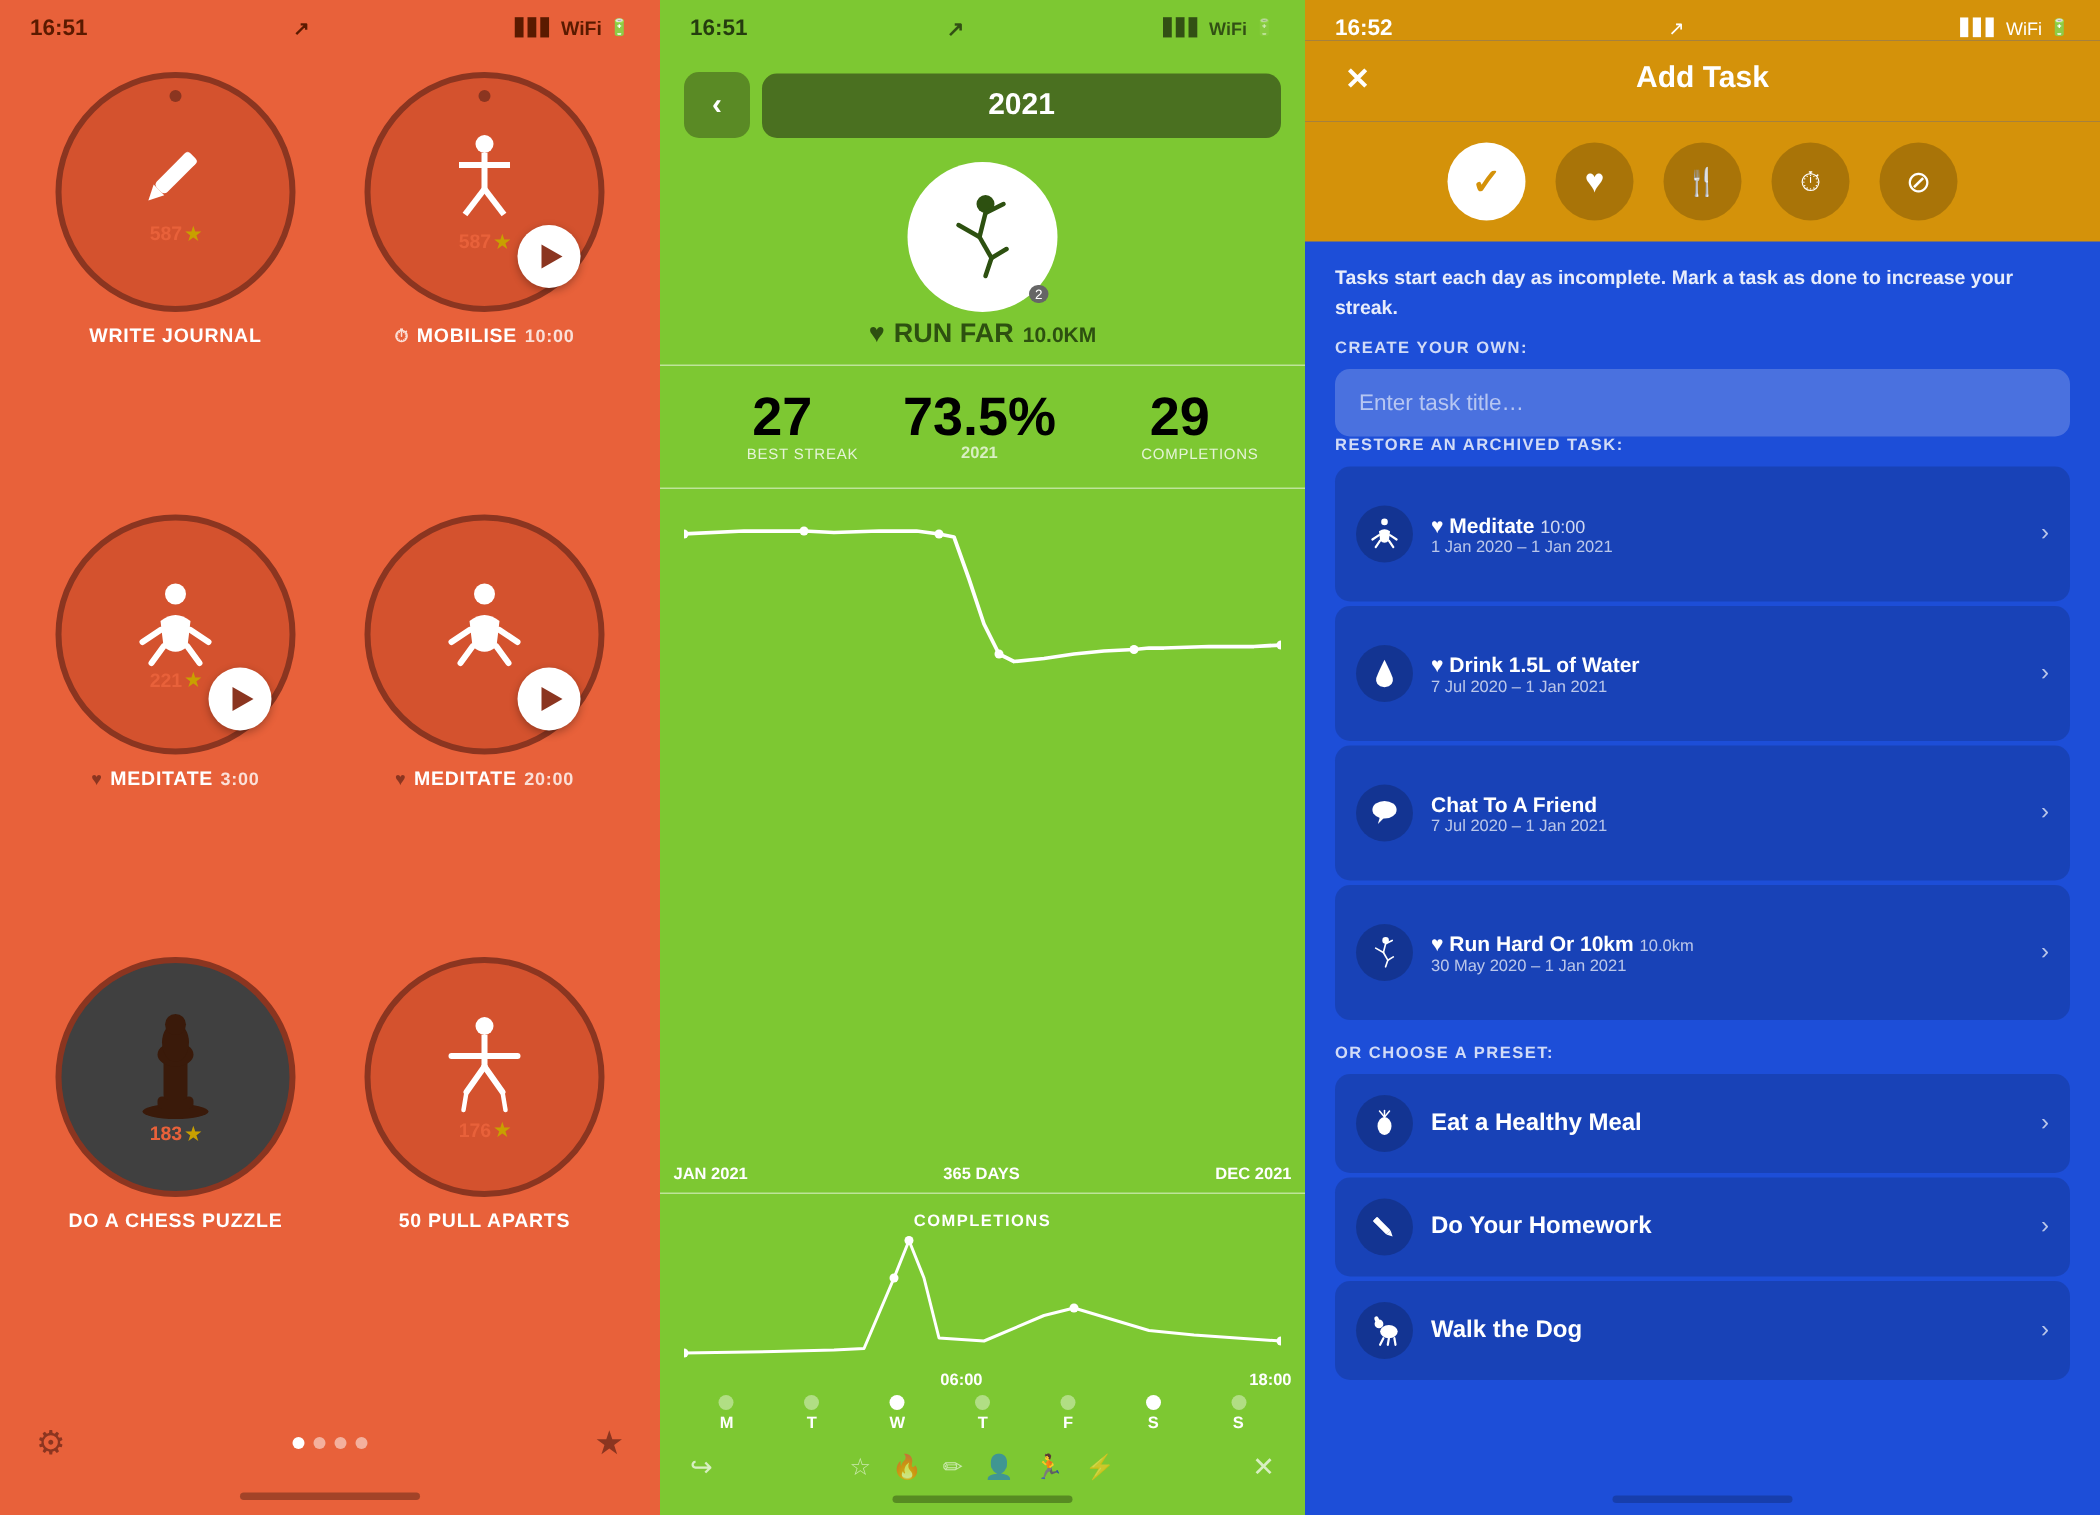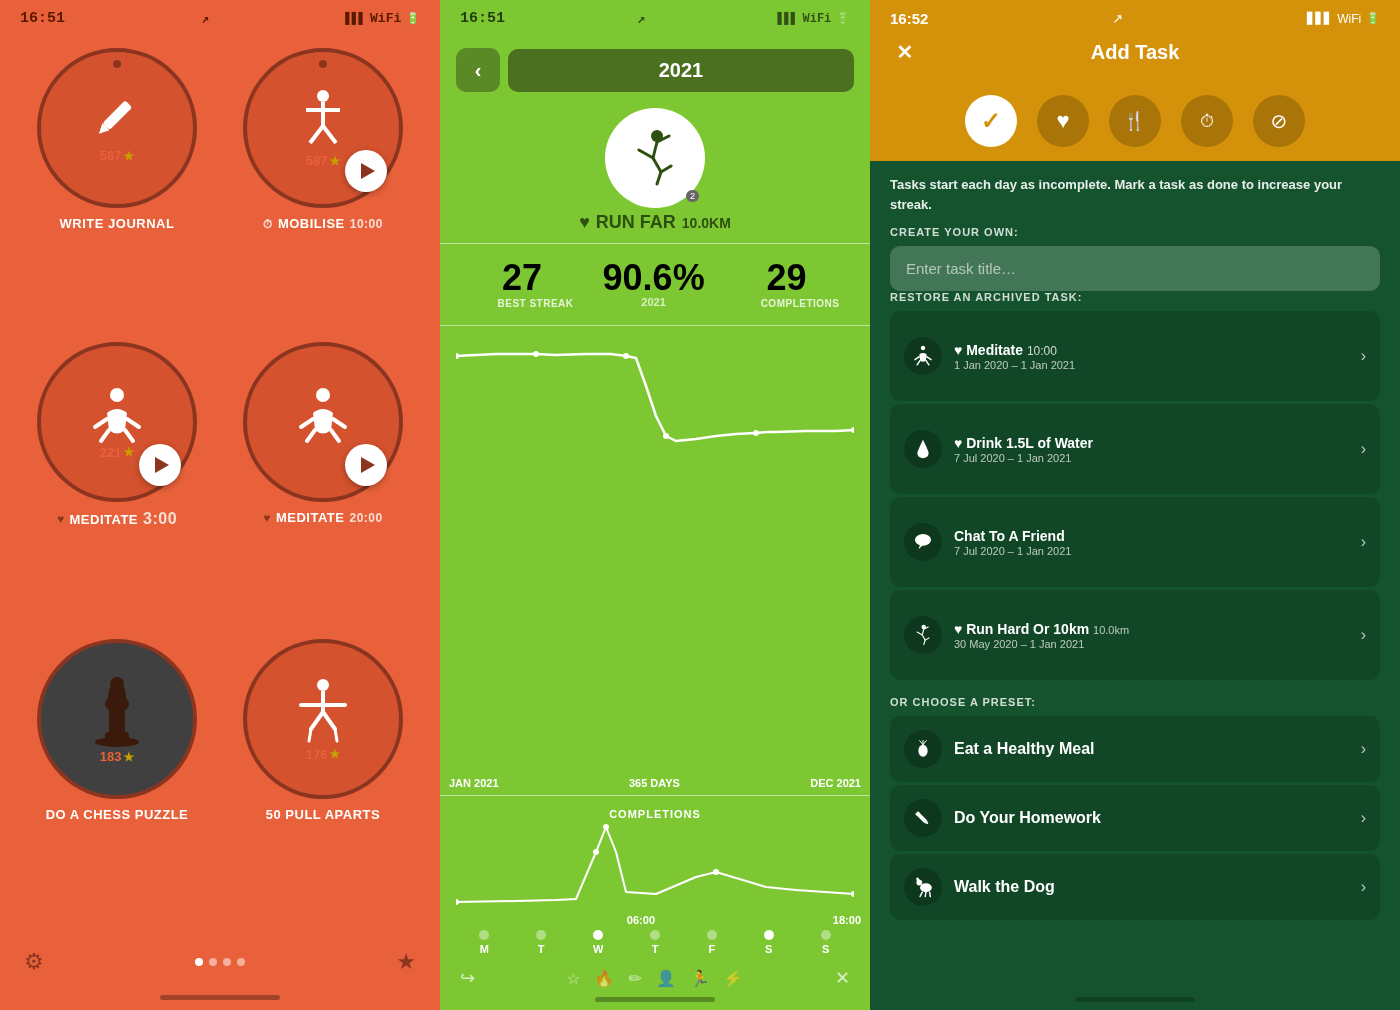--- a/index.html
+++ b/index.html
@@ -23,21 +23,20 @@
       flex-shrink: 0;
     }
     .status-bar {
       display: flex;
       justify-content: space-between;
       align-items: center;
       padding: 10px 20px 5px;
       color: #5a1a00;
       font-size: 14px;
       font-weight: 600;
-      font-family: Liberation Mono, monospace;
     }
     .status-right {
       display: flex;
       align-items: center;
       gap: 5px;
     }
     .status-bar-white {
       color: white;
     }
     .activities-grid {
@@ -226,21 +225,21 @@
       align-items: center;
     }
     .stat-value {
       font-size: 36px;
       font-weight: 800;
       color: #000000;
       line-height: 1;
     }
     .stat-label {
       font-size: 10px;
-      font-weight: 700;
+      font-weight: 400;
       color: rgba(255,255,255,0.8);
       letter-spacing: 0.5px;
       margin-top: 2px;
       margin-left: 27px;
     }
     .stat-sublabel {
       font-size: 11px;
       font-weight: 600;
       color: rgba(255,255,255,0.7);
     }
@@ -302,21 +301,21 @@
       align-items: center;
       padding: 8px 20px;
     }
     .bottom-icons { display: flex; gap: 14px; color: rgba(255,255,255,0.6); font-size: 16px; }
     .panel2-home { width: 120px; height: 5px; background: rgba(0,0,0,0.3); border-radius: 3px; margin: 0 auto 8px; }
 
     
     .panel3 {
       width: 530px;
       height: 1010px;
-      background: #14532d;
+      background: #1d4ed8;
       display: flex;
       flex-direction: column;
       flex-shrink: 0;
       overflow: hidden;
     }
     .panel3-header {
       background: #D4920A;
       padding: 10px 20px 14px;
       display: flex;
       align-items: center;
@@ -534,21 +533,21 @@
           <span>221</span>
             <span class="star-badge">★</span>
         </div>
         <div class="play-btn">
           <div class="play-icon"></div>
         </div>
       </div>
       <div class="activity-label">
         <span style="color:#8B3520;font-size:12px;">♥</span>
         <span>MEDITATE</span>
-        <span style="color:rgba(255,255,255,0.8);font-size:16px;">3:00</span>
+        <span style="color:rgba(255,255,255,0.8);font-size:12px;">3:00</span>
       </div>
     </div>
 
     <div class="activity-item">
       <div class="activity-circle">
         <svg width="60" height="60" viewBox="0 0 60 60">
           <circle cx="30" cy="10" r="7" fill="white"></circle>
           <path d="M 20 28 Q 30 20 40 28 L 38 45 Q 30 52 22 45 Z" fill="white"></path>
           <line x1="20" y1="34" x2="8" y2="42" stroke="white" stroke-width="4" stroke-linecap="round"></line>
           <line x1="40" y1="34" x2="52" y2="42" stroke="white" stroke-width="4" stroke-linecap="round"></line>
@@ -661,21 +660,21 @@
   </div>
 
   <div class="divider-line"></div>
 
   <div class="stats-row">
     <div class="stat-item">
       <div class="stat-value">27</div>
       <div class="stat-label">BEST STREAK</div>
     </div>
     <div class="stat-item">
-      <div class="stat-value">90.6%</div>
+      <div class="stat-value">73.5%</div>
       <div class="stat-sublabel">2021</div>
     </div>
     <div class="stat-item">
       <div class="stat-value">29</div>
       <div class="stat-label">COMPLETIONS</div>
     </div>
   </div>
 
   <div class="divider-line"></div>
 

